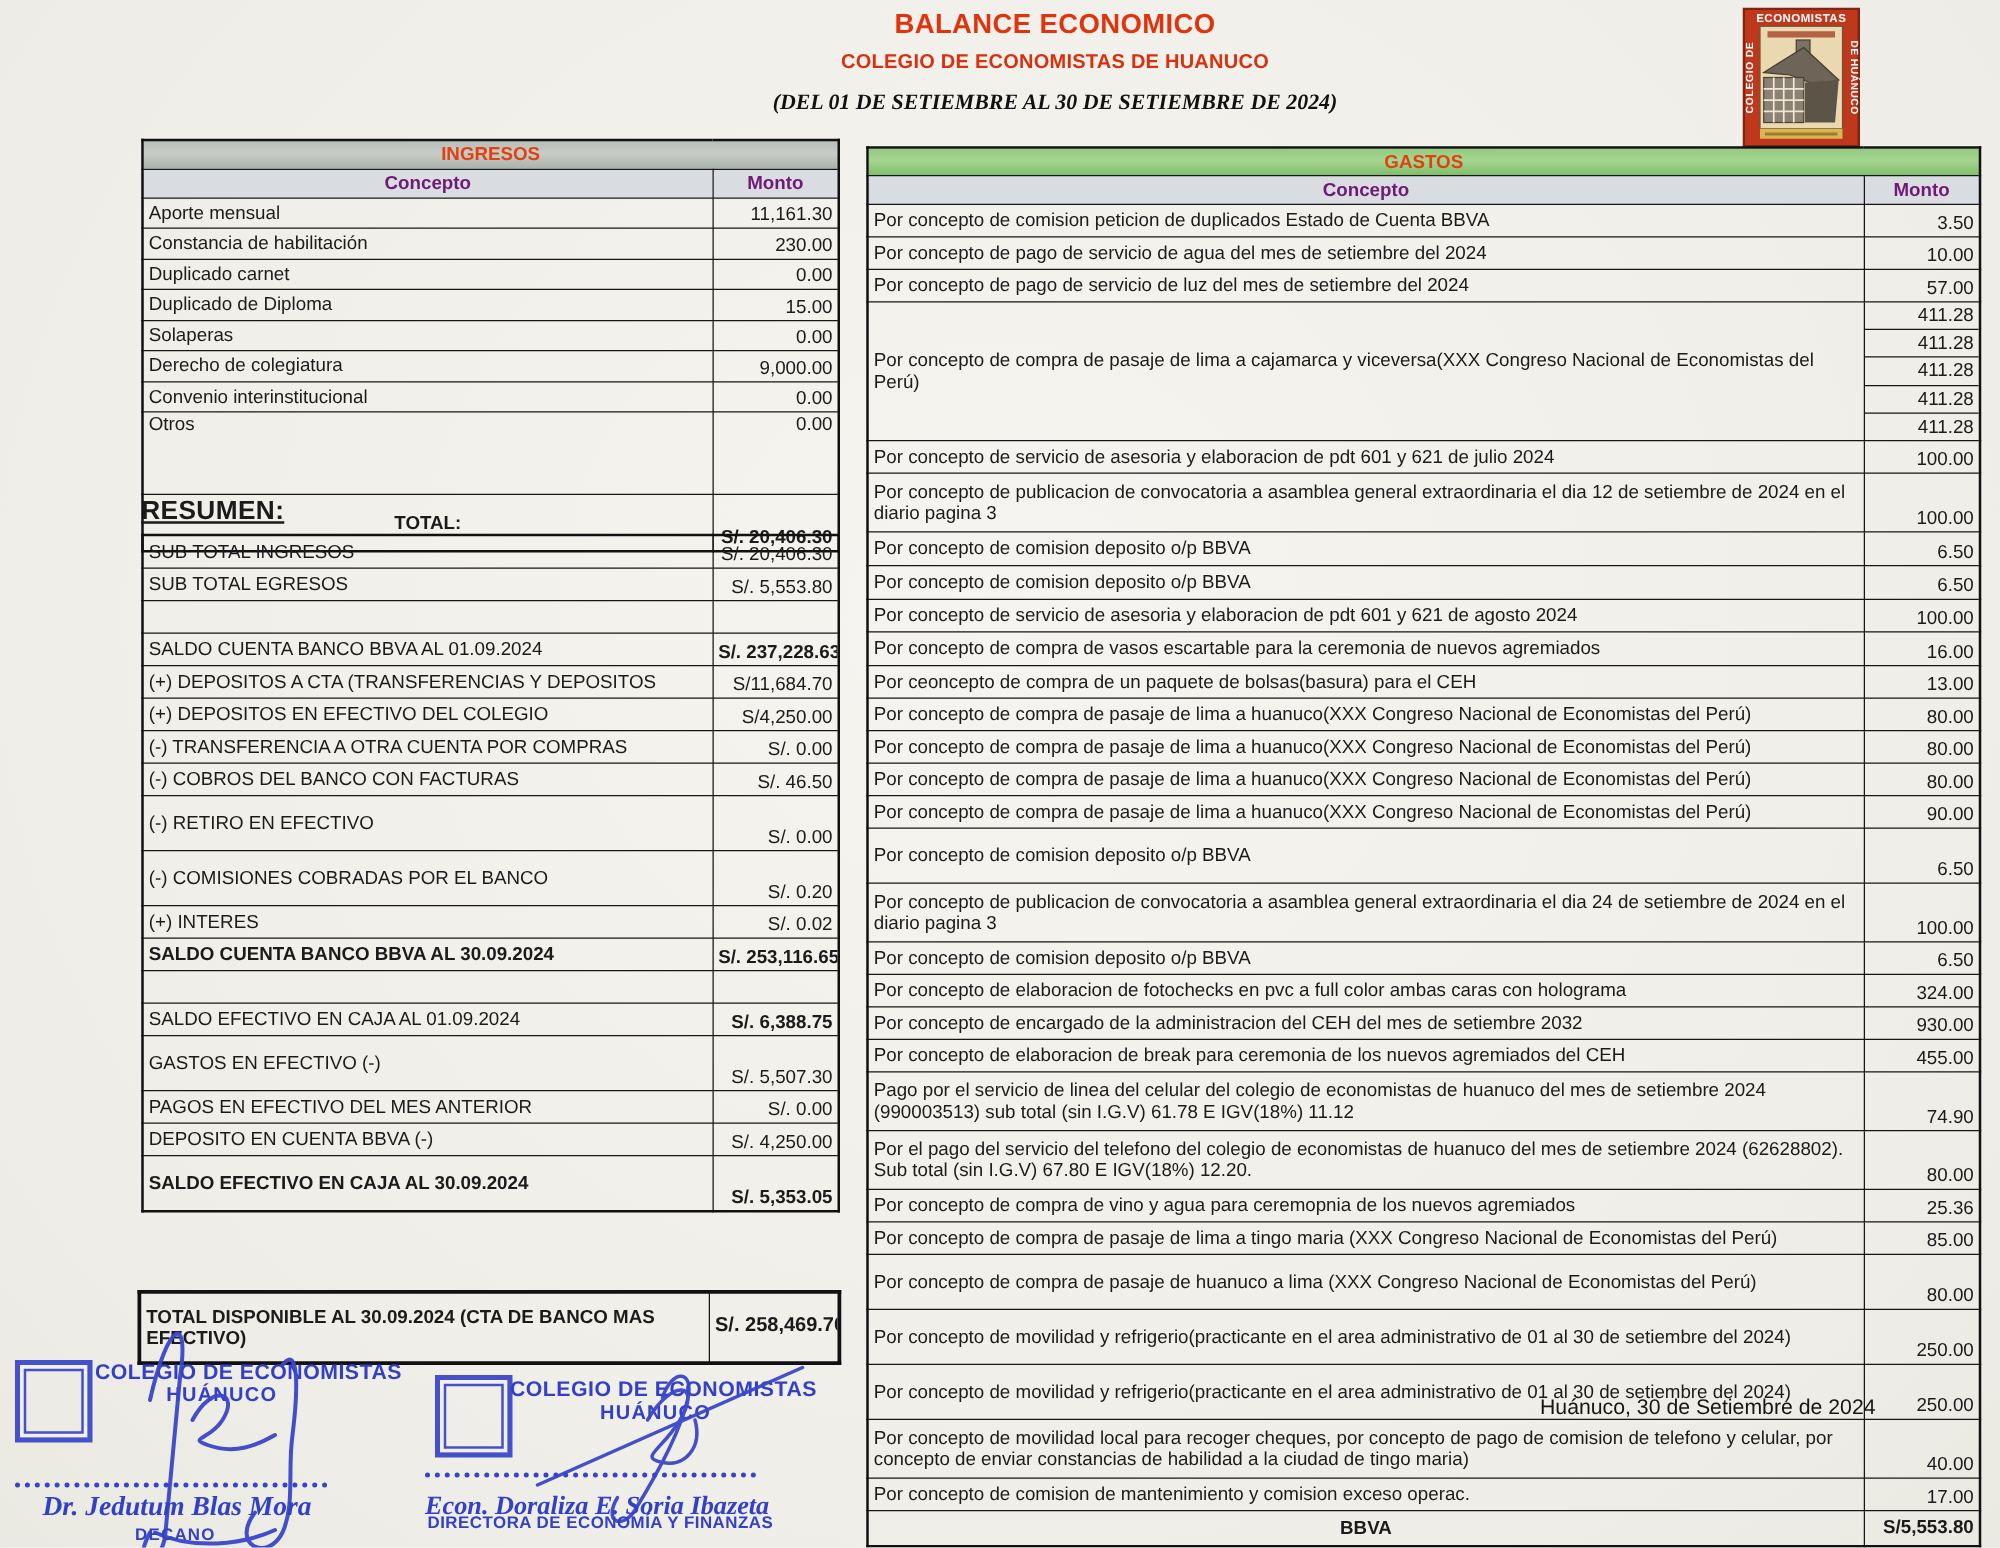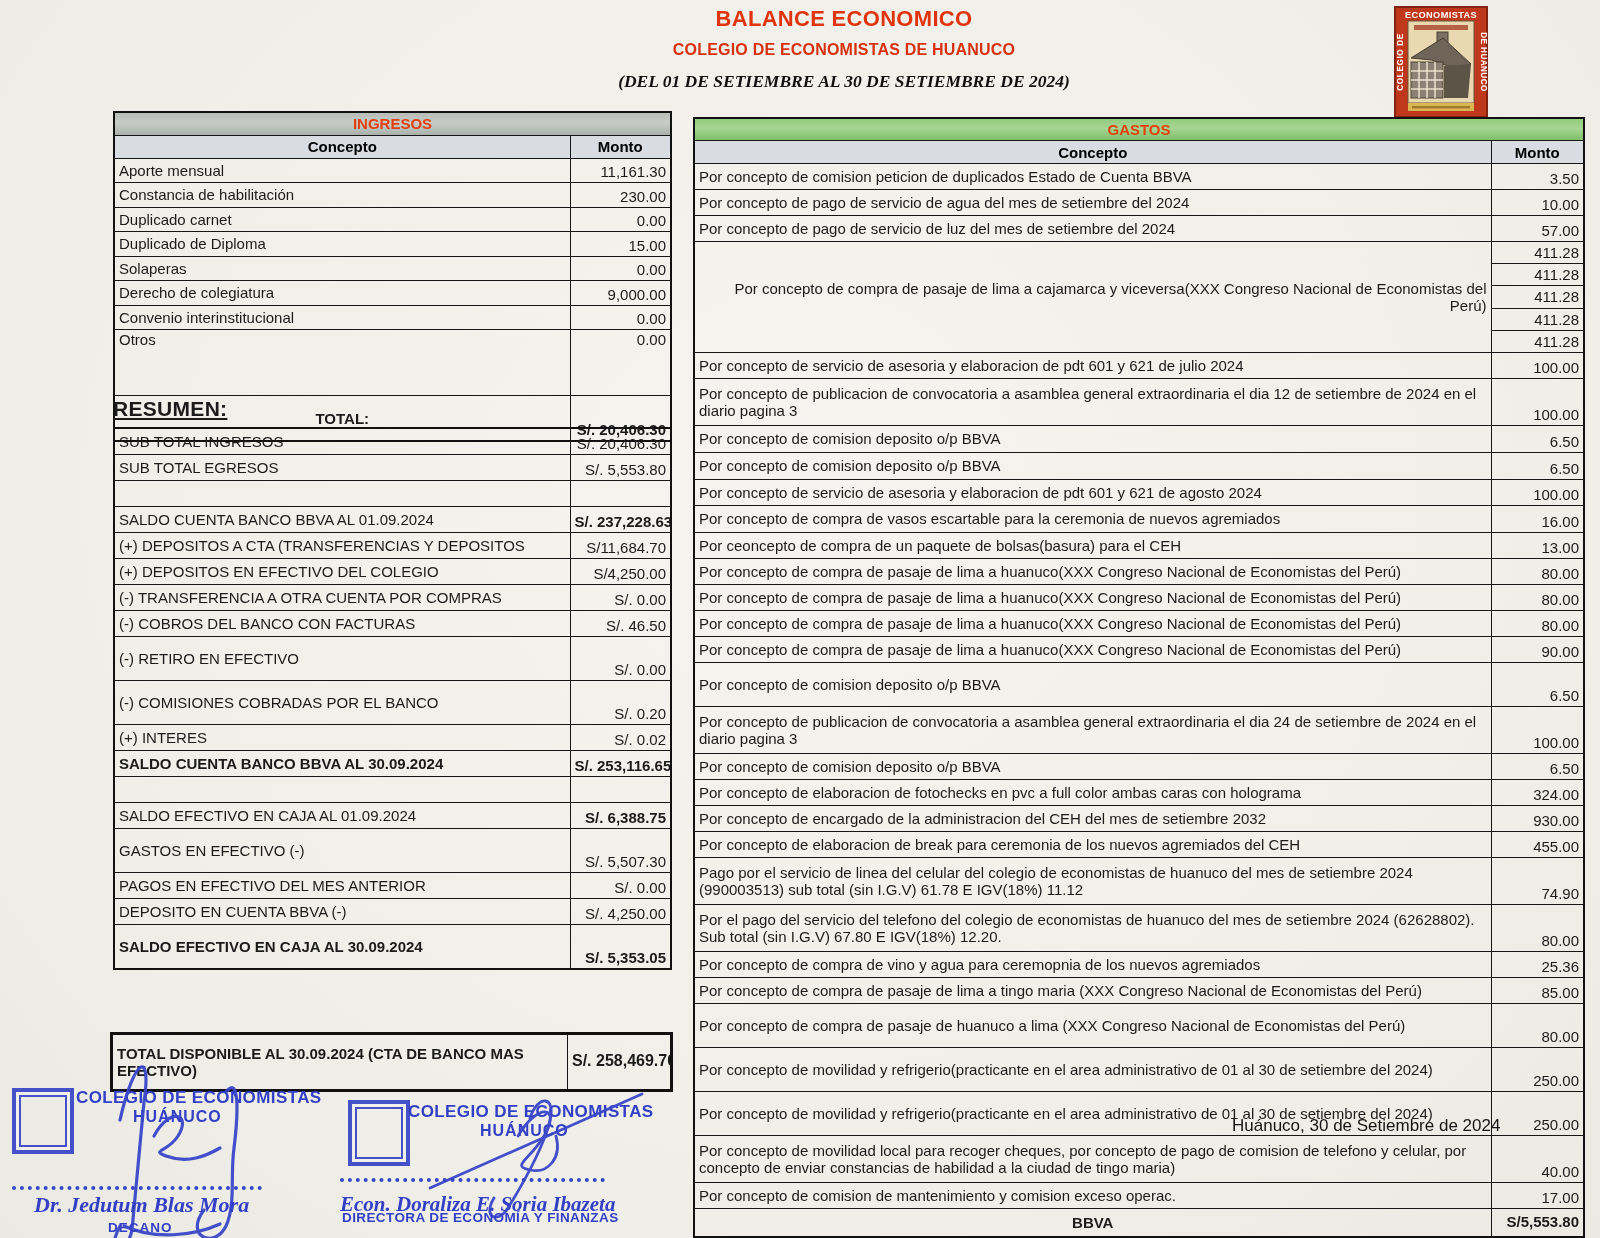--- a/index.html
+++ b/index.html
@@ -18,21 +18,21 @@
   .doc-subtitle{font-size:16px;font-weight:bold;color:#d7310f;margin-top:9px;letter-spacing:.2px;}
   .doc-period{font-family:"Liberation Serif","DejaVu Serif",serif;font-style:italic;font-weight:bold;
     font-size:17.5px;color:#111;margin-top:12px;}
 
   
   table{border-collapse:collapse;table-layout:fixed;}
   td,th{border:1.6px solid #161616;font-size:15px;padding:0 4px;overflow:hidden;}
   .band{background:linear-gradient(180deg,#b7bdb8,#c8ccc6 45%,#aab1ac);color:#e2400e;font-weight:bold;
     text-align:center;font-size:15px;height:21px;}
   .band.green{background:linear-gradient(180deg,#93cc7e,#a5d592 45%,#7fbf69);}
-  .colhead{background:#d9dce1;color:#000000;font-weight:bold;text-align:center;height:22px;font-size:15px;}
+  .colhead{background:#d9dce1;color:#701a75;font-weight:bold;text-align:center;height:22px;font-size:15px;}
   td.c{text-align:left;vertical-align:middle;margin-top:36px;}
   td.m{text-align:right;vertical-align:bottom;padding-bottom:2px;white-space:nowrap;}
   tr.h-t td{height:41px;}
   tr.h-d td{height:44px;}
   tr.h-n td{height:23px;}
   .bold{font-weight:bold;}
 
   
   .ingresos{position:absolute;left:113px;top:111px;width:557px;border:2.4px solid #111;}
   .ingresos td{height:21.5px;}
@@ -47,21 +47,21 @@
   .resumen{position:absolute;left:113px;top:427px;width:557px;border:2.2px solid #111;}
   .resumen td.m{width:101px;}
   .totdisp{position:absolute;left:110px;top:1032px;width:560px;border:3px solid #111;}
   .totdisp td{height:52px;font-weight:bold;}
   .totdisp td.c{font-size:15px;}
   .totdisp td.m{width:104px;font-size:16px;vertical-align:middle;}
 
   
   .gastos{position:absolute;left:693px;top:117px;width:890px;border:2.4px solid #111;}
   .gastos td.m{width:93px;}
-  .gastos td.c.center{text-align:right;}
+  .gastos td.c.center{text-align:left;}
   .stack{padding:0;}
   .stack div{height:21.2px;border-bottom:1.6px solid #161616;text-align:right;padding:0 4px;
     line-height:21px;white-space:nowrap;}
   .stack div:last-child{border-bottom:none;}
   tr.gtotal td{height:25px;font-weight:bold;}
   tr.gtotal td.c{text-align:center;}
   tr.gtotal td.m{vertical-align:middle;}
 
   .date-line{position:absolute;left:1232px;top:1116px;font-size:17px;color:#151515;}
 

